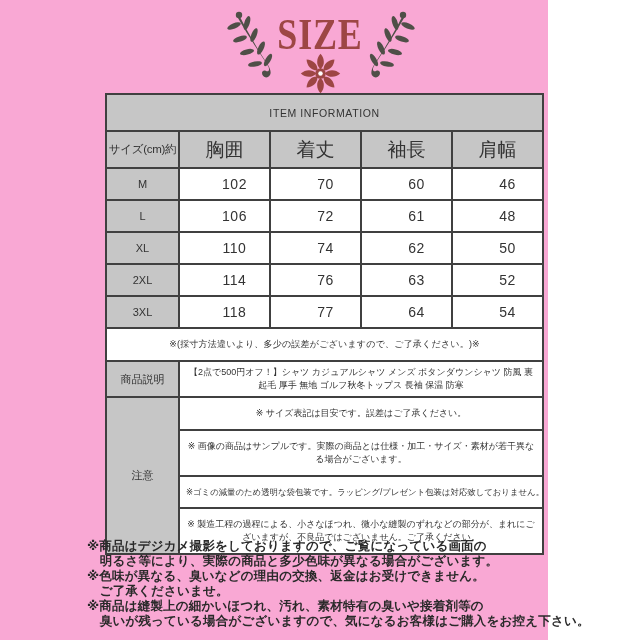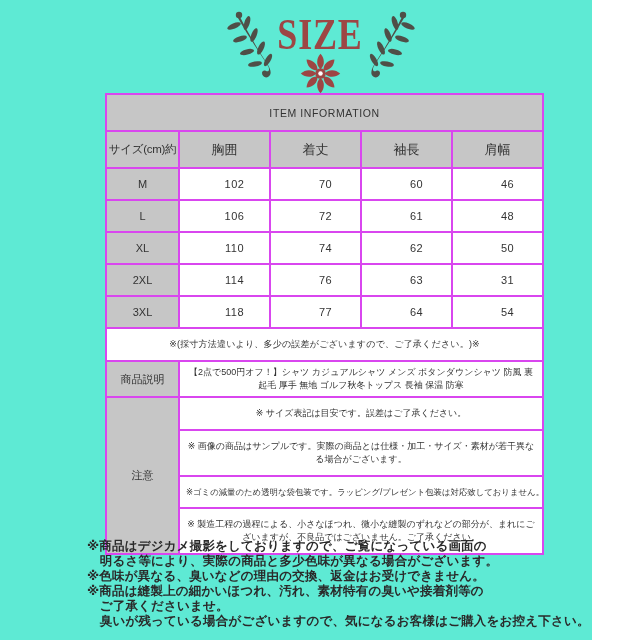--- a/index.html
+++ b/index.html
@@ -4,21 +4,21 @@
 <style>
   * { margin:0; padding:0; box-sizing:border-box; }
   html,body { width:640px; height:640px; }
   body {
     background:#ffffff;
     font-family:"Liberation Sans","DejaVu Sans",sans-serif;
     color:#333333;
     position:relative;
     overflow:hidden;
   }
-  .page { position:absolute; inset:0; width:592px; height:640px; background:#5eead4; }
+  .page { position:absolute; inset:0; width:548px; height:640px; background:#f9a8d4; }
 
   
   .size-header { position:absolute; top:0; left:0; width:640px; height:96px; }
   .size-title {
     position:absolute; left:0; right:0; top:12px;
     text-align:center;
     font-family:"Liberation Serif","DejaVu Serif",serif;
     font-weight:bold;
     font-size:45px; line-height:1;
     letter-spacing:1px;
@@ -31,45 +31,45 @@
   .flower { position:absolute; left:298px; top:51px; width:45px; height:45px; }
 
   
   table.size-table {
     position:absolute; left:105px; top:93px;
     width:437px;
     border-collapse:collapse;
     table-layout:fixed;
   }
   .size-table td, .size-table th {
-    border:2px solid #d946ef;
+    border:2px solid #404040;
     text-align:center;
     vertical-align:middle;
     font-weight:normal;
     color:#333333;
     overflow:hidden;
   }
   .gray  { background:#c6c6c6; }
   .white { background:#ffffff; }
 
   tr.r-band   { height:37px; }
   tr.r-head   { height:37px; }
   tr.r-data   { height:32px; }
   tr.r-note   { height:33px; }
   tr.r-desc   { height:36px;margin-left:22px; }
   tr.r-c1     { height:32px; }
   tr.r-c2     { height:38px; }
   tr.r-c3     { height:30px; }
   tr.r-c4     { height:36px; }
 
   .band-cell   { font-size:10.5px; letter-spacing:0.6px; color:#2e2e2e; }
-  .head-cell   { font-size:13px; }
+  .head-cell   { font-size:19px; }
   .head-first  { font-size:11.5px; letter-spacing:-0.3px; }
   .size-cell   { font-size:11px; }
-  .val-cell    { font-size:11px; letter-spacing:0.5px;padding-left:20px; }
+  .val-cell    { font-size:14px; letter-spacing:0.5px;padding-left:20px; }
   .note-cell   { font-size:9px; letter-spacing:0.2px; }
   .label-cell  { font-size:11px; }
   .desc-cell   { font-size:9px; line-height:1.5; padding:2px 8px; }
   .caut-cell   { font-size:9px; line-height:1.45; text-align:left; padding:9px 6px; }
   .caut-small  { font-size:8.4px; white-space:nowrap; }
 
   
   .footer-notes {
     position:absolute; left:87px; top:539px; width:520px;
     font-size:12.5px; line-height:15px;
@@ -180,21 +180,21 @@
         <td class="white val-cell">110</td>
         <td class="white val-cell">74</td>
         <td class="white val-cell">62</td>
         <td class="white val-cell">50</td>
       </tr>
       <tr class="r-data">
         <td class="gray size-cell">2XL</td>
         <td class="white val-cell">114</td>
         <td class="white val-cell">76</td>
         <td class="white val-cell">63</td>
-        <td class="white val-cell">31</td>
+        <td class="white val-cell">52</td>
       </tr>
       <tr class="r-data">
         <td class="gray size-cell">3XL</td>
         <td class="white val-cell">118</td>
         <td class="white val-cell">77</td>
         <td class="white val-cell">64</td>
         <td class="white val-cell">54</td>
       </tr>
       <tr class="r-note">
         <td colspan="5" class="white note-cell">※(採寸方法違いより、多少の誤差がございますので、ご了承ください。)※</td>
@@ -216,18 +216,18 @@
       <tr class="r-c4">
         <td colspan="4" class="white caut-cell">※ 製造工程の過程による、小さなほつれ、微小な縫製のずれなどの部分が、まれにございますが、不良品ではございません。ご了承ください。</td>
       </tr>
     </tbody>
   </table>
 
   <div class="footer-notes">
     <div>※商品はデジカメ撮影をしておりますので、ご覧になっている画面の</div>
     <div>　明るさ等により、実際の商品と多少色味が異なる場合がございます。</div>
     <div>※色味が異なる、臭いなどの理由の交換、返金はお受けできません。</div>
+    <div>　ご了承くださいませ。</div>
     <div>※商品は縫製上の細かいほつれ、汚れ、素材特有の臭いや接着剤等の</div>
-    <div>　ご了承くださいませ。</div>
     <div>　臭いが残っている場合がございますので、気になるお客様はご購入をお控え下さい。</div>
   </div>
 
 </div>
 
 </body></html>

